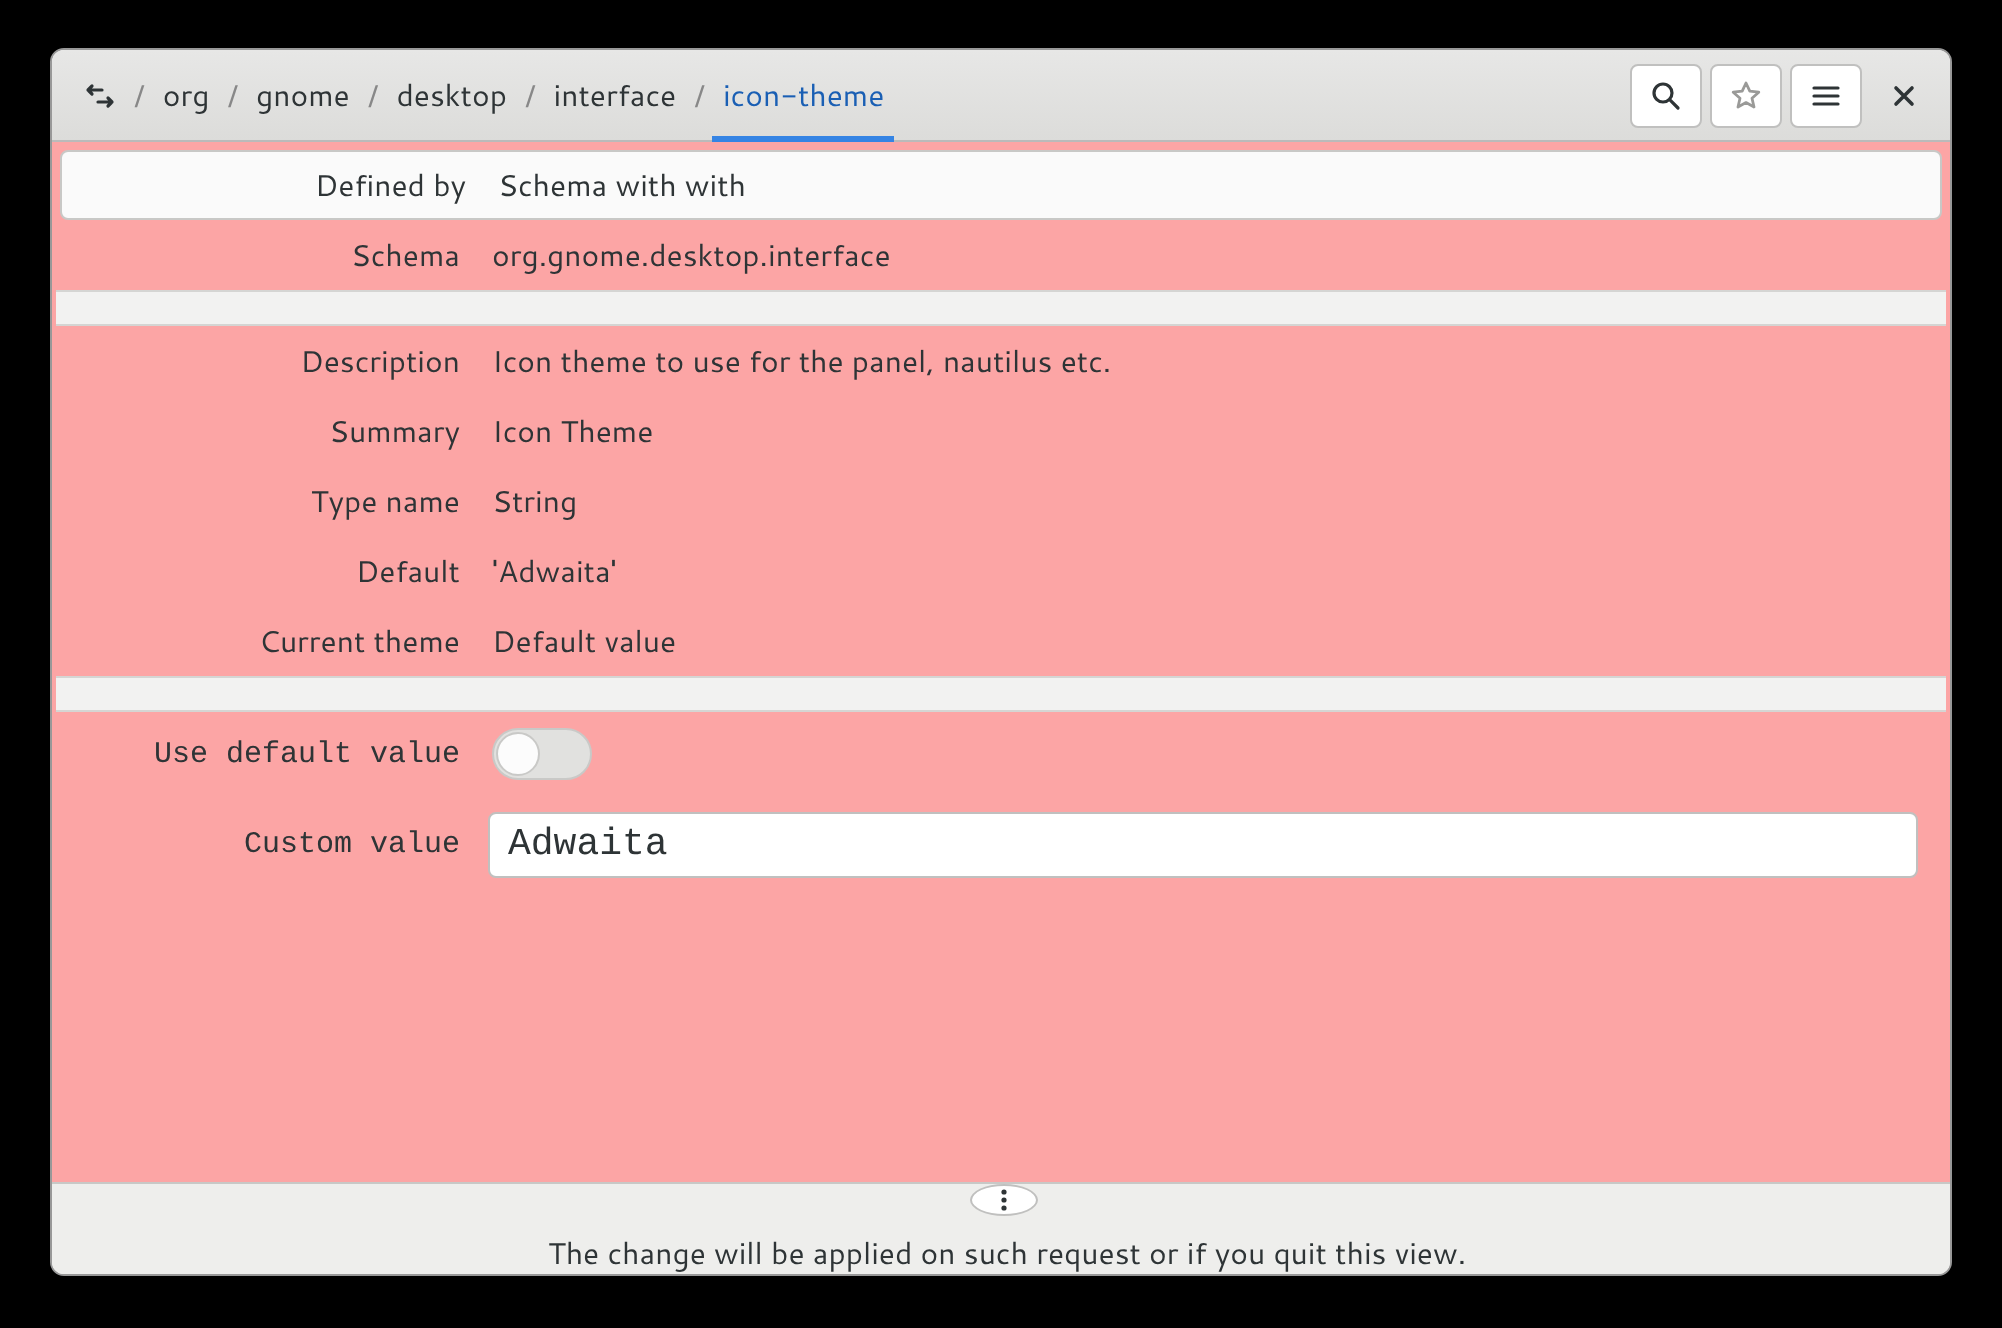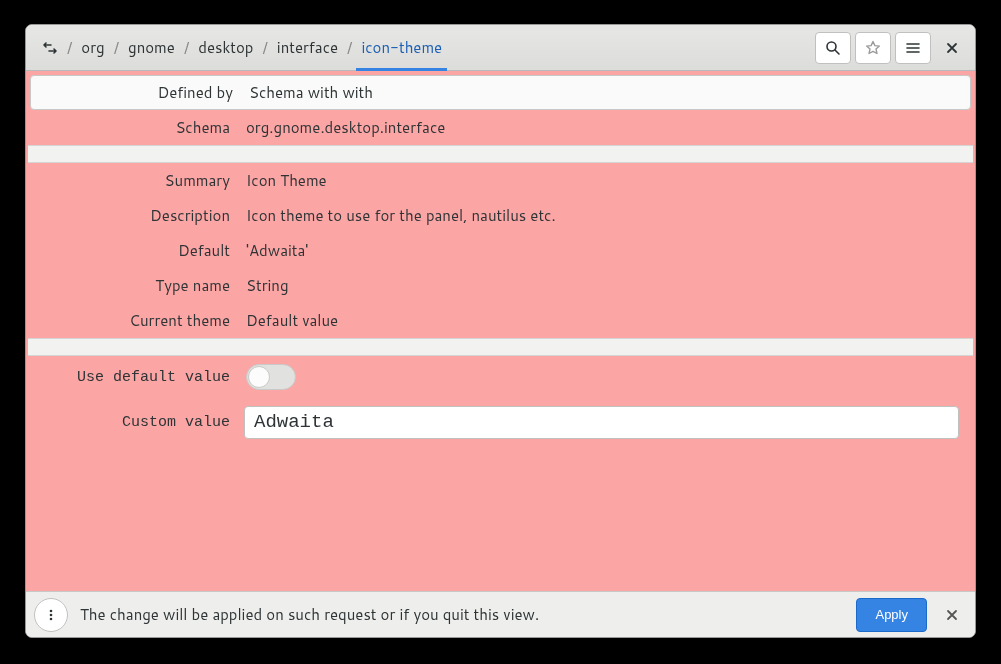--- a/index.html
+++ b/index.html
@@ -139,20 +139,21 @@
       color: #2e3436;
     }
     .actionbar {
       height: 46px;
       border-top: 1px solid #c8c8c6;
       background: #eeeeec;
       display:flex;
       align-items:center;
       padding: 0 6px 0 8px;
       gap: 8px;
+      flex-direction: column;
     }
     .circle-btn {
       width: 34px; height: 34px;
       border-radius: 50%;
       background: #fff;
       border: 1px solid #c0c0bf;
       display:flex; align-items:center; justify-content:center;
       cursor:pointer;
     }
     .action-msg {
@@ -244,34 +245,34 @@
       <div class="row-value">Schema with with</div>
     </div>
     <div class="row">
       <div class="row-label">Schema</div>
       <div class="row-value">org.gnome.desktop.interface</div>
     </div>
 
     <div class="spacer-band" style="border-top:1px solid #d5d5d3;border-bottom:1px solid #d5d5d3;"></div>
 
     <div class="row">
+      <div class="row-label">Description</div>
+      <div class="row-value">Icon theme to use for the panel, nautilus etc.</div>
+    </div>
+    <div class="row">
       <div class="row-label">Summary</div>
       <div class="row-value">Icon Theme</div>
     </div>
     <div class="row">
-      <div class="row-label">Description</div>
-      <div class="row-value">Icon theme to use for the panel, nautilus etc.</div>
+      <div class="row-label">Type name</div>
+      <div class="row-value">String</div>
     </div>
     <div class="row">
       <div class="row-label">Default</div>
       <div class="row-value">'Adwaita'</div>
-    </div>
-    <div class="row">
-      <div class="row-label">Type name</div>
-      <div class="row-value">String</div>
     </div>
     <div class="row">
       <div class="row-label">Current theme</div>
       <div class="row-value">Default value</div>
     </div>
 
     <div class="spacer-band" style="border-top:1px solid #d5d5d3;border-bottom:1px solid #d5d5d3;"></div>
 
     <div class="row" style="min-height:42px;font-family:Liberation Mono, monospace;">
       <div class="row-label">Use default value</div>

